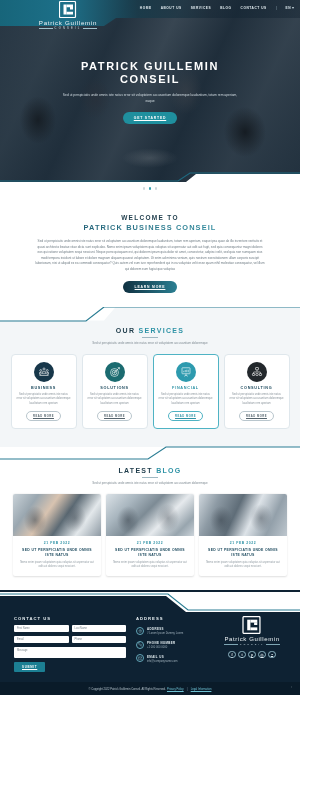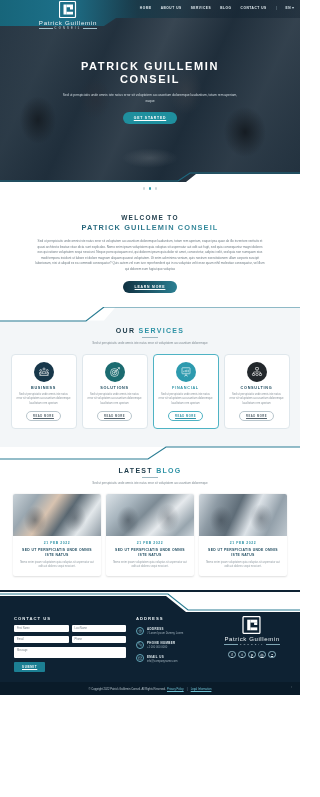--- a/index.html
+++ b/index.html
@@ -204,21 +204,21 @@
     </div>
 
     <div class="hero-fold2"></div>
     <svg style="position:absolute;left:0;bottom:12px;z-index:5" width="300" height="12">
       <path d="M0 9 L178 9 L190 1 L300 1" fill="none" stroke="#1e6a80" stroke-width="1.1"></path>
     </svg>
   </section>
 
   <section class="welcome">
     <h4>WELCOME TO</h4>
-    <h3>PATRICK GUILLEMIN CONSEIL</h3>
+    <h3>PATRICK BUSINESS CONSEIL</h3>
     <p>Sed ut perspiciatis unde omnis iste natus error sit voluptatem accusantium doloremque laudantium, totam rem aperiam, eaque ipsa quae ab illo inventore veritatis et quasi architecto beatae vitae dicta sunt explicabo. Nemo enim ipsam voluptatem quia voluptas sit aspernatur aut odit aut fugit, sed quia consequuntur magni dolores eos qui ratione voluptatem sequi nesciunt. Neque porro quisquam est, qui dolorem ipsum quia dolor sit amet, consectetur, adipisci velit, sed quia non numquam eius modi tempora incidunt ut labore et dolore magnam aliquam quaerat voluptatem. Ut enim ad minima veniam, quis nostrum exercitationem ullam corporis suscipit laboriosam, nisi ut aliquid ex ea commodi consequatur? Quis autem vel eum iure reprehenderit qui in ea voluptate velit esse quam nihil molestiae consequatur, vel illum qui dolorem eum fugiat quo voluptas</p>
     <a class="btn-dark" href="#">LEARN MORE</a>
   </section>
 
   <section class="services">
     <div class="svc-chevron">
       <svg width="300" height="20" viewBox="0 0 300 20">
         <path d="M0 16 L86 16 L104 2 L300 2" fill="none" stroke="#2a7d93" stroke-width="1.2"></path>
       </svg>
     </div>

